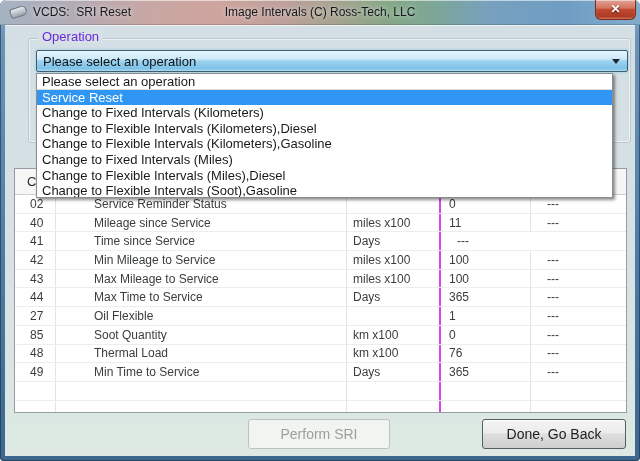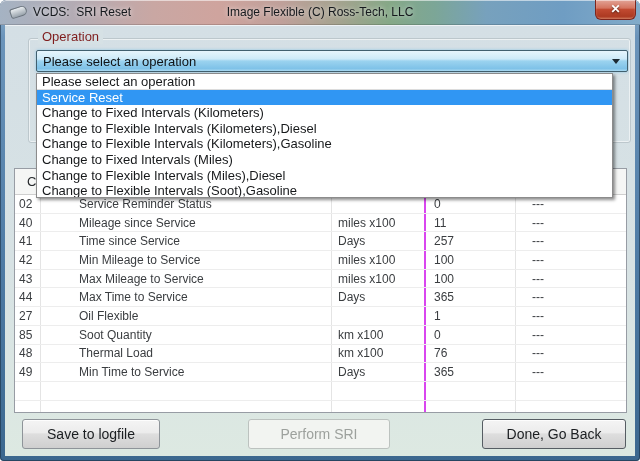--- a/index.html
+++ b/index.html
@@ -28,21 +28,21 @@
     text-shadow:0 1px 2px rgba(0,0,0,.6);}
 
   
   .client{position:absolute;left:5px;top:25px;width:630px;height:431px;
     background:linear-gradient(180deg,#d4dfe5 0%,#d7e2e4 55%,#dde9e2 100%);
     box-shadow:inset 0 1px 0 rgba(255,255,255,.6);}
 
   
   .groupbox{position:absolute;left:23px;top:13px;width:603px;height:105px;
     border:1px solid #bcc7cc;border-radius:3px;box-shadow:inset 0 0 0 1px rgba(255,255,255,.55);}
-  .group-label{position:absolute;left:33px;top:4px;font-size:13px;color:#7f1d1d;
+  .group-label{position:absolute;left:33px;top:4px;font-size:13px;color:#6d28d9;
     background:#d6e1e5;padding:0 4px;z-index:2;}
 
   
   .combo{position:absolute;left:31px;top:25px;width:592px;height:22px;
     border:1px solid #41606f;border-radius:2px;z-index:3;cursor:default;
     background:linear-gradient(180deg,#e6f5fc 0%,#cdeaf8 40%,#9bd3ef 50%,#7fc2e8 88%,#abd9f1 100%);
     box-shadow:0 0 3px rgba(120,190,230,.8);}
   .combo-text{position:absolute;left:6px;top:3px;font-size:13px;color:#101316;}
   .combo-arrow{position:absolute;right:7px;top:8px;width:0;height:0;
     border-left:4px solid transparent;border-right:4px solid transparent;border-top:5px solid #1d2a33;}
@@ -55,21 +55,21 @@
   .dd-item:first-child{border-bottom:1px solid #dcdcdc;}
   .dd-item.selected{background:var(--sel,#3096f3);color:#fff;}
 
   
   .table{position:absolute;left:9px;top:143px;width:613px;height:245px;background:#fff;
     border:1px solid #979ca4;overflow:hidden;}
   .thead{height:26px;background:#f5f6f5;border-bottom:1px solid #cfcfcf;display:flex;align-items:center;}
   .thead .hcell{font-size:13px;color:#26292c;padding-left:12px;}
   .trow{display:flex;height:18.7px;align-items:center;border-bottom:1px solid #ededed;}
   .c{height:100%;display:flex;align-items:center;font-size:12px;color:#3a3d40;white-space:nowrap;overflow:hidden;}
-  .c.ch{width:26px;padding-left:4px;border-right:1px solid #e4e4e4;}
+  .c.ch{width:41px;padding-left:15px;border-right:1px solid #e4e4e4;}
   .c.desc{width:291px;padding-left:38px;border-right:1px solid #e4e4e4;}
   .c.units{width:94px;padding-left:6px;border-right:2px solid #d946ef;}
   .c.val{width:90px;padding-left:8px;border-right:1px solid #e4e4e4;}
   .c.extra{flex:1;padding-left:16px;}
 
   
   .btn{position:absolute;top:394px;height:30px;border-radius:3px;font-size:14px;color:#1b1e21;
     text-align:center;line-height:28px;cursor:default;
     background:linear-gradient(180deg,#f4f4f4 0%,#ececec 45%,#dedede 50%,#cfcfcf 100%);
     border:1px solid #8e9499;box-shadow:inset 0 1px 0 rgba(255,255,255,.8);}
@@ -78,21 +78,21 @@
     background:#f2f4f1;box-shadow:none;}
   .btn.done{left:477px;width:144px;border:1px solid #565d63;}
 </style>
 </head>
 <body>
 
 <div class="window">
 
   <div class="titlebar">
     <div class="app-icon"></div>
-    <div class="copyright">Image Flexible (C) Ross-Tech, LLC</div>
+    <div class="copyright">Image Intervals (C) Ross-Tech, LLC</div>
     <div class="title-text">VCDS:  SRI Reset</div>
     <div class="close-btn">✕</div>
   </div>
 
   <div class="client">
 
     <div class="groupbox"></div>
     <div class="group-label">Operation</div>
 
     <div class="combo">
@@ -116,21 +116,20 @@
             <div class="c ch">40</div>
             <div class="c desc">Mileage since Service</div>
             <div class="c units">miles x100</div>
             <div class="c val">11</div>
             <div class="c extra">---</div>
           </div>
           <div class="trow">
             <div class="c ch">41</div>
             <div class="c desc">Time since Service</div>
             <div class="c units">Days</div>
-            <div class="c val">257</div>
             <div class="c extra">---</div>
           </div>
           <div class="trow">
             <div class="c ch">42</div>
             <div class="c desc">Min Mileage to Service</div>
             <div class="c units">miles x100</div>
             <div class="c val">100</div>
             <div class="c extra">---</div>
           </div>
           <div class="trow">
@@ -196,18 +195,17 @@
       <div class="dd-item">Please select an operation</div>
         <div class="dd-item selected">Service Reset</div>
         <div class="dd-item">Change to Fixed Intervals (Kilometers)</div>
         <div class="dd-item">Change to Flexible Intervals (Kilometers),Diesel</div>
         <div class="dd-item">Change to Flexible Intervals (Kilometers),Gasoline</div>
         <div class="dd-item">Change to Fixed Intervals (Miles)</div>
         <div class="dd-item">Change to Flexible Intervals (Miles),Diesel</div>
         <div class="dd-item">Change to Flexible Intervals (Soot),Gasoline</div>
     </div>
 
-    <div class="btn save">Save to logfile</div>
     <div class="btn done">Done, Go Back</div>
     <div class="btn perform">Perform SRI</div>
 
   </div>
 </div>
 
 </body></html>

